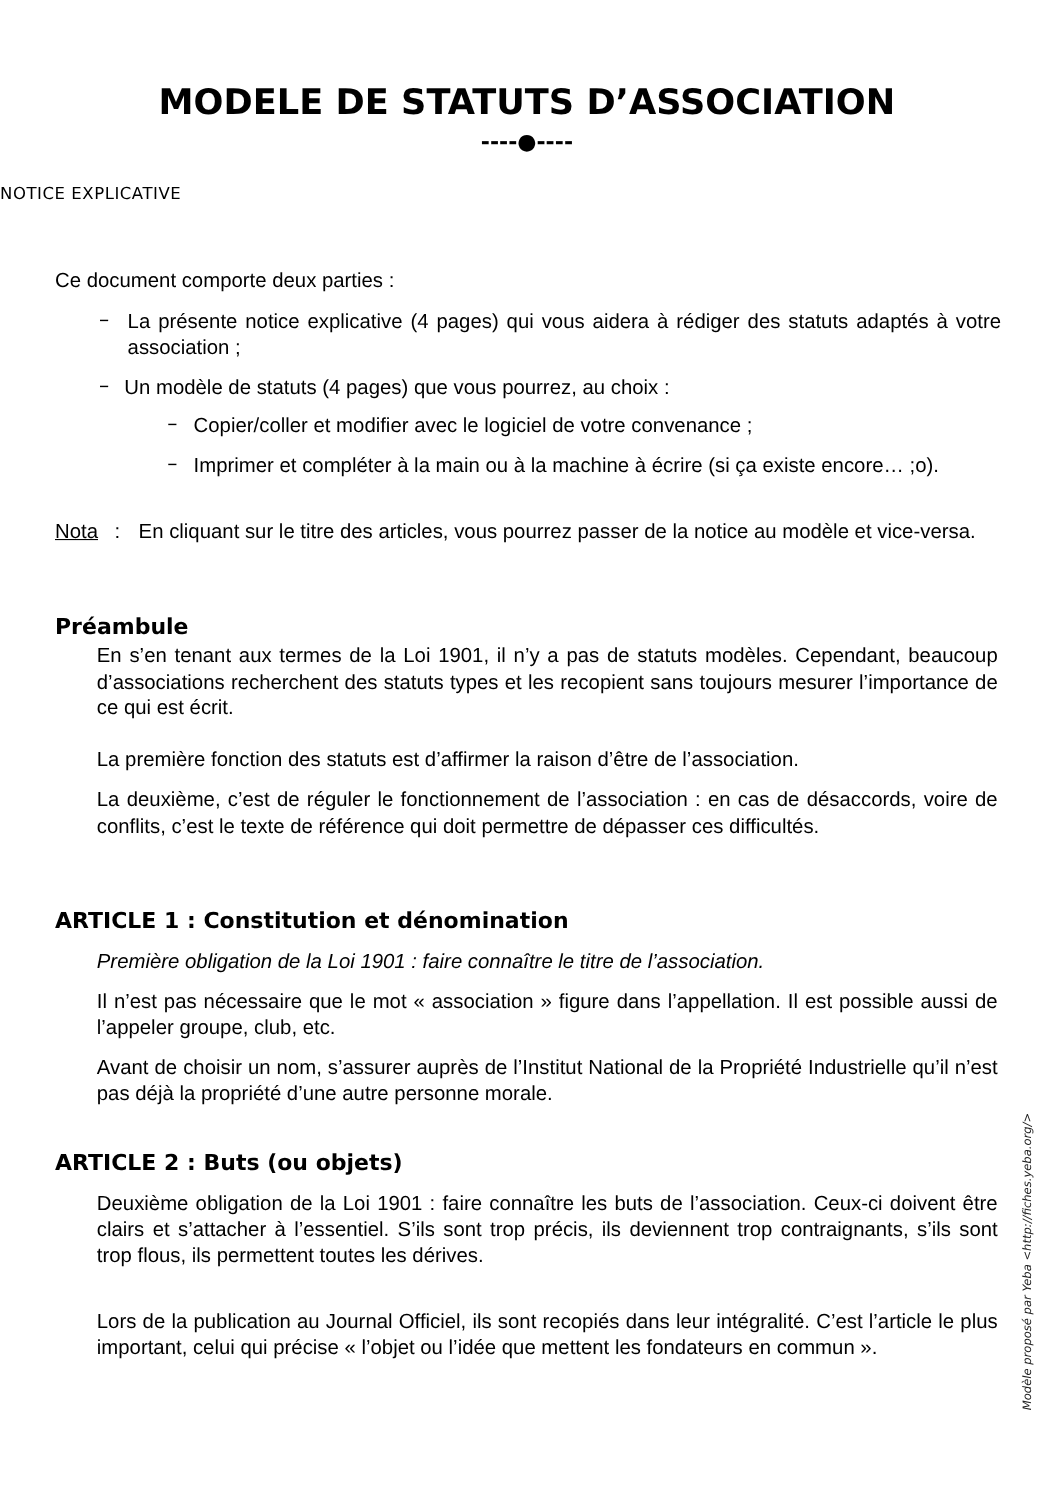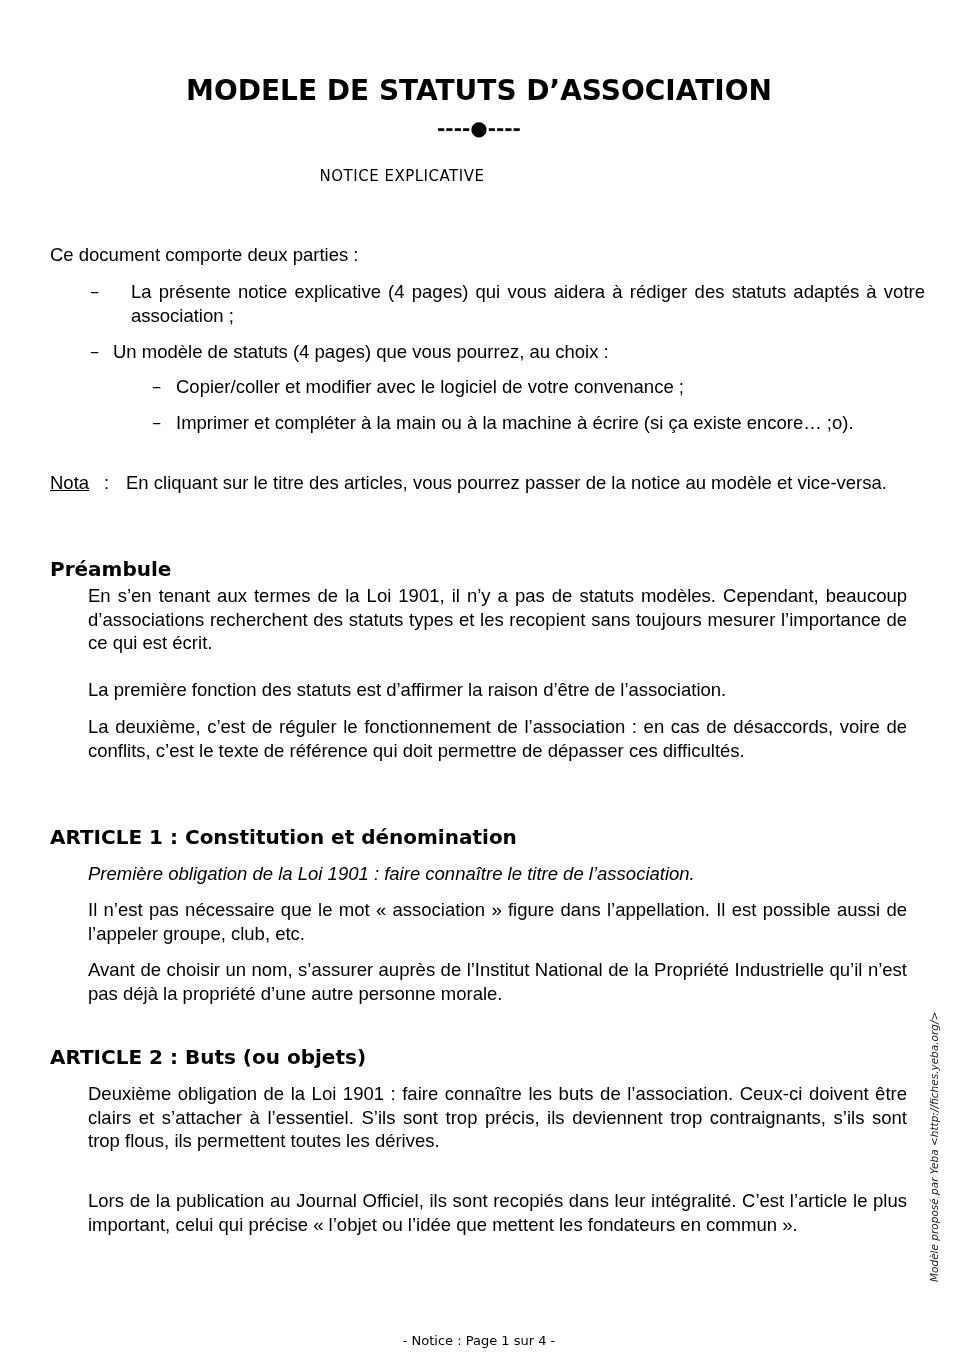--- a/index.html
+++ b/index.html
@@ -3,28 +3,28 @@
 <meta charset="utf-8">
 <style>
   html, body { margin: 0; padding: 0; background: #ffffff; }
   body {
     width: 958px; height: 1360px; position: relative; overflow: hidden;
     font-family: "DejaVu Sans", sans-serif; color: #000;
   }
   .page { position: absolute; left: 0; top: 0; width: 958px; height: 1360px; }
   .title {
     position: absolute; left: 0; width: 958px; top: 74px; text-align: center;
-    font-family: "DejaVu Sans", sans-serif; font-weight: bold; font-size: 28px; letter-spacing: 0px;
+    font-family: "DejaVu Sans", sans-serif; font-weight: bold; font-size: 32px; letter-spacing: 0px;
   }
   .ornament {
     position: absolute; left: 0; width: 958px; top: 116px; text-align: center;
     font-weight: bold; font-size: 20px;
   }
   .subtitle {
-    position: absolute; left: 0; width: 804px; top: 167px; text-align: center;
+    position: absolute; left: 0; width: 804px; top: 167px; text-align: left;
     font-size: 15px; letter-spacing: 0.5px;
   }
   .txt {
     position: absolute; font-family: "Liberation Sans Narrow", "Liberation Sans", sans-serif;
     font-size: 18.5px; line-height: 23.5px; text-align: justify;
     transform-origin: left top;
   }
   .h2 {
     position: absolute; left: 50px; font-weight: bold; font-size: 20px;
     font-family: "DejaVu Sans", sans-serif;
@@ -45,21 +45,21 @@
 
 <div class="page">
 
   <div class="title">MODELE DE STATUTS D’ASSOCIATION</div>
   <div class="ornament">----●----</div>
   <div class="subtitle">NOTICE EXPLICATIVE</div>
 
   <div class="txt" style="left:50px; top:243px; width:860px;">Ce document comporte deux parties :</div>
 
   <span class="bullet-dash" style="left:90px; top:280px;">–</span>
-  <div class="txt justify-last" style="left:131px; top:280px; width:794px;">La présente notice explicative (4 pages) qui vous aidera à rédiger des statuts adaptés à votre association ;</div>
+  <div class="txt justify-last" style="left:116px; top:280px; width:794px;">La présente notice explicative (4 pages) qui vous aidera à rédiger des statuts adaptés à votre association ;</div>
 
   <span class="bullet-dash" style="left:90px; top:340px;">–</span>
   <div class="txt" style="left:113px; top:340px; width:794px;">Un modèle de statuts (4 pages) que vous pourrez, au choix :</div>
 
   <span class="bullet-dash" style="left:152px; top:375px;">–</span>
   <div class="txt" style="left:176px; top:375px; width:731px;">Copier/coller et modifier avec le logiciel de votre convenance ;</div>
 
   <span class="bullet-dash" style="left:152px; top:411px;">–</span>
   <div class="txt justify-last" style="left:176px; top:411px; width:731px;">Imprimer et compléter à la main ou à la machine à écrire (si ça existe encore… ;o).</div>
 
@@ -76,14 +76,13 @@
   <div class="txt" style="left:88px; top:862px; width:819px;font-style:italic;">Première obligation de la Loi 1901 : faire connaître le titre de l’association.</div>
   <div class="txt justify-last" style="left:88px; top:958px; width:819px;">Avant de choisir un nom, s’assurer auprès de l’Institut National de la Propriété Industrielle qu’il n’est pas déjà la propriété d’une autre personne morale.</div>
   <div class="txt justify-last" style="left:88px; top:898px; width:819px;">Il n’est pas nécessaire que le mot « association » figure dans l’appellation. Il est possible aussi de l’appeler groupe, club, etc.</div>
 
   <div class="h2" style="top:1045px;">ARTICLE 2 : Buts (ou objets)</div>
   <div class="txt justify-last" style="left:88px; top:1082px; width:819px;">Deuxième obligation de la Loi 1901 : faire connaître les buts de l’association. Ceux-ci doivent être clairs et s’attacher à l’essentiel. S’ils sont trop précis, ils deviennent trop contraignants, s’ils sont trop flous, ils permettent toutes les dérives.</div>
   <div class="txt justify-last" style="left:88px; top:1189px; width:819px;">Lors de la publication au Journal Officiel, ils sont recopiés dans leur intégralité. C’est l’article le plus important, celui qui précise « l’objet ou l’idée que mettent les fondateurs en commun ».</div>
 
   <div class="side">Modèle proposé par Yeba &lt;http://fiches.yeba.org/&gt;</div>
 
-  <div class="footer">- Notice : Page 1 sur 4 -</div>
 </div>
 
 </body></html>

